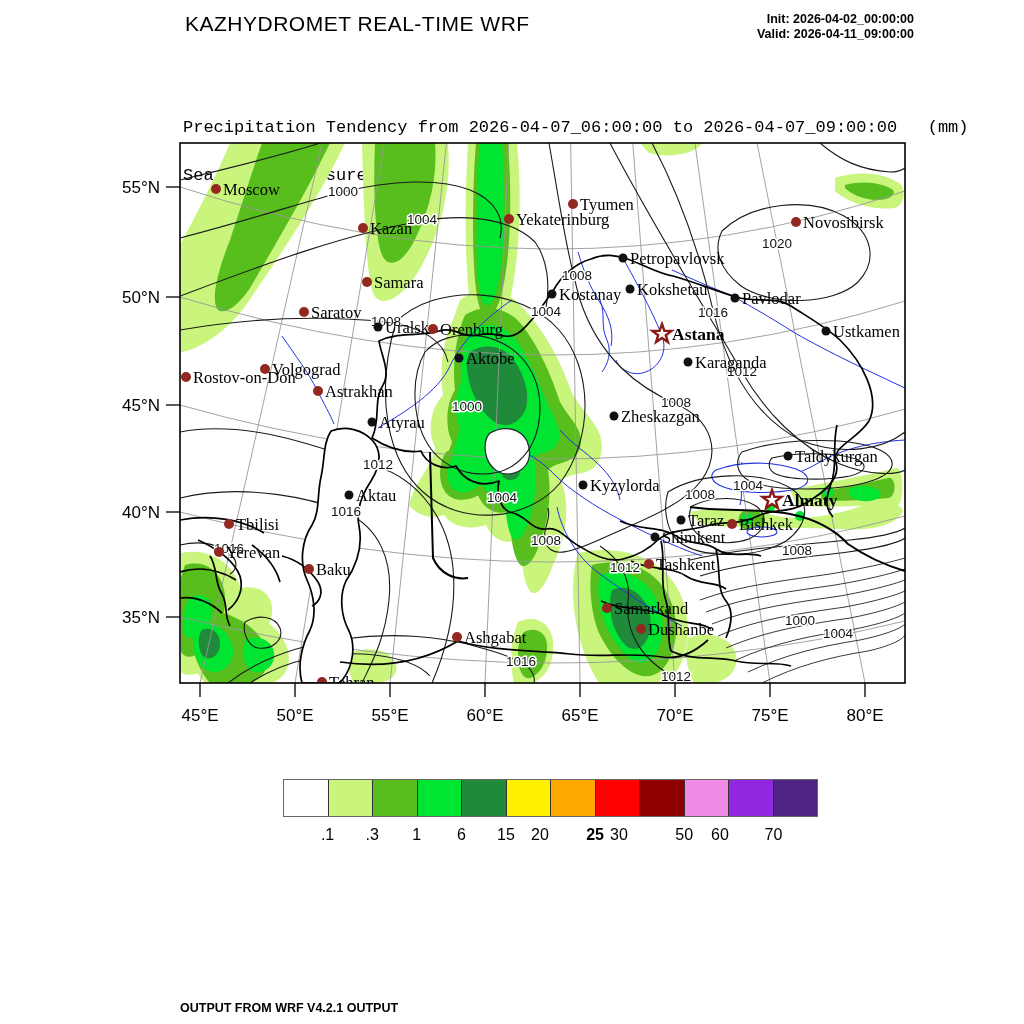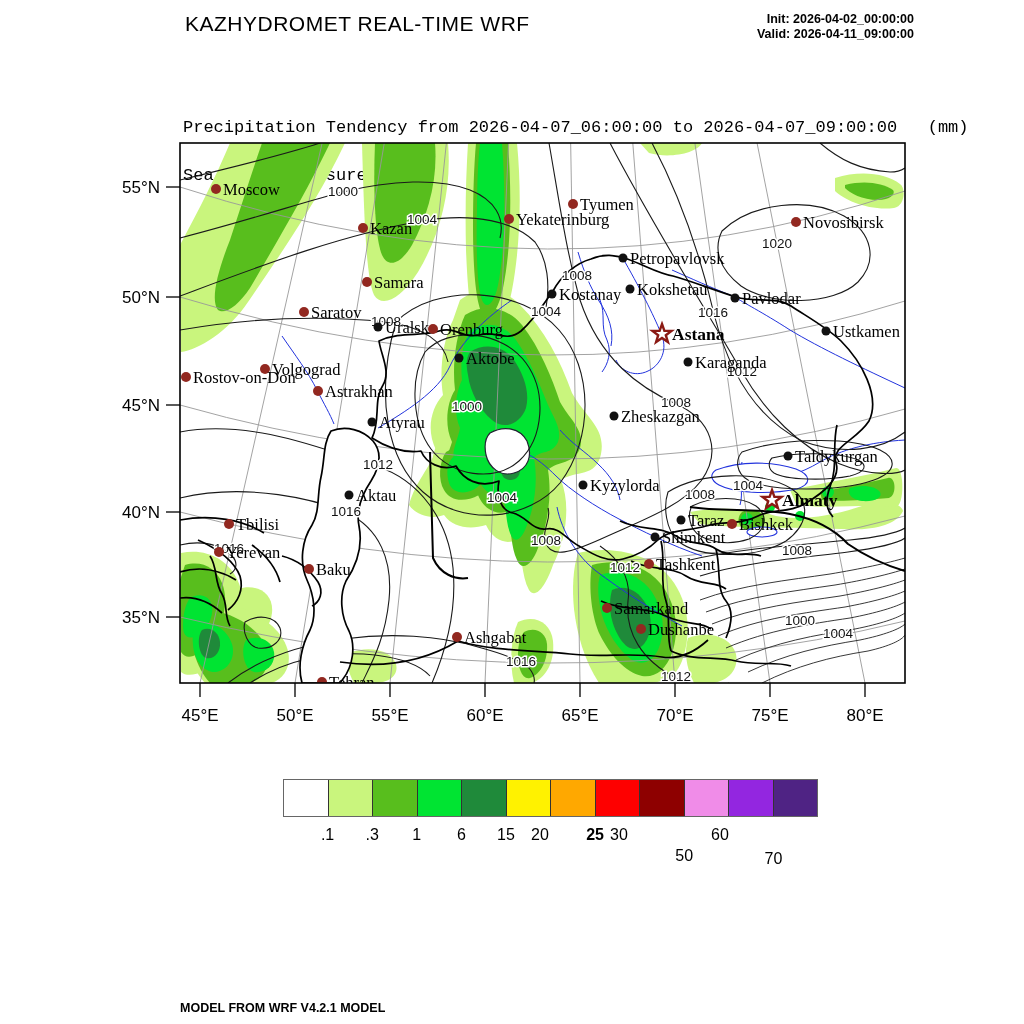--- a/index.html
+++ b/index.html
@@ -345,22 +345,22 @@
     </div>
   <div id="legend-ticks">
       <span style="left: 44.5833px;">.1</span>
       <span style="left: 89.1667px;">.3</span>
       <span style="left: 133.75px;">1</span>
       <span style="left: 178.333px;">6</span>
       <span style="left: 222.917px;">15</span>
       <span style="left: 257px;">20</span>
       <span style="left: 312.083px; font-weight: bold;">25</span>
       <span style="left: 336px;">30</span>
-      <span style="left: 401.25px; margin-top: 21px;">50</span>
+      <span style="left: 401.25px;">50</span>
       <span style="left: 437px;">60</span>
-      <span style="left: 490.417px; margin-top: 24px;">70</span>
+      <span style="left: 490.417px;">70</span>
     </div>
 
   <div class="footer">
-    <div>MODEL FROM WRF V4.2.1 MODEL</div>
+    <div>OUTPUT FROM WRF V4.2.1 OUTPUT</div>
     
   </div>
 </div>
 
 </body></html>

